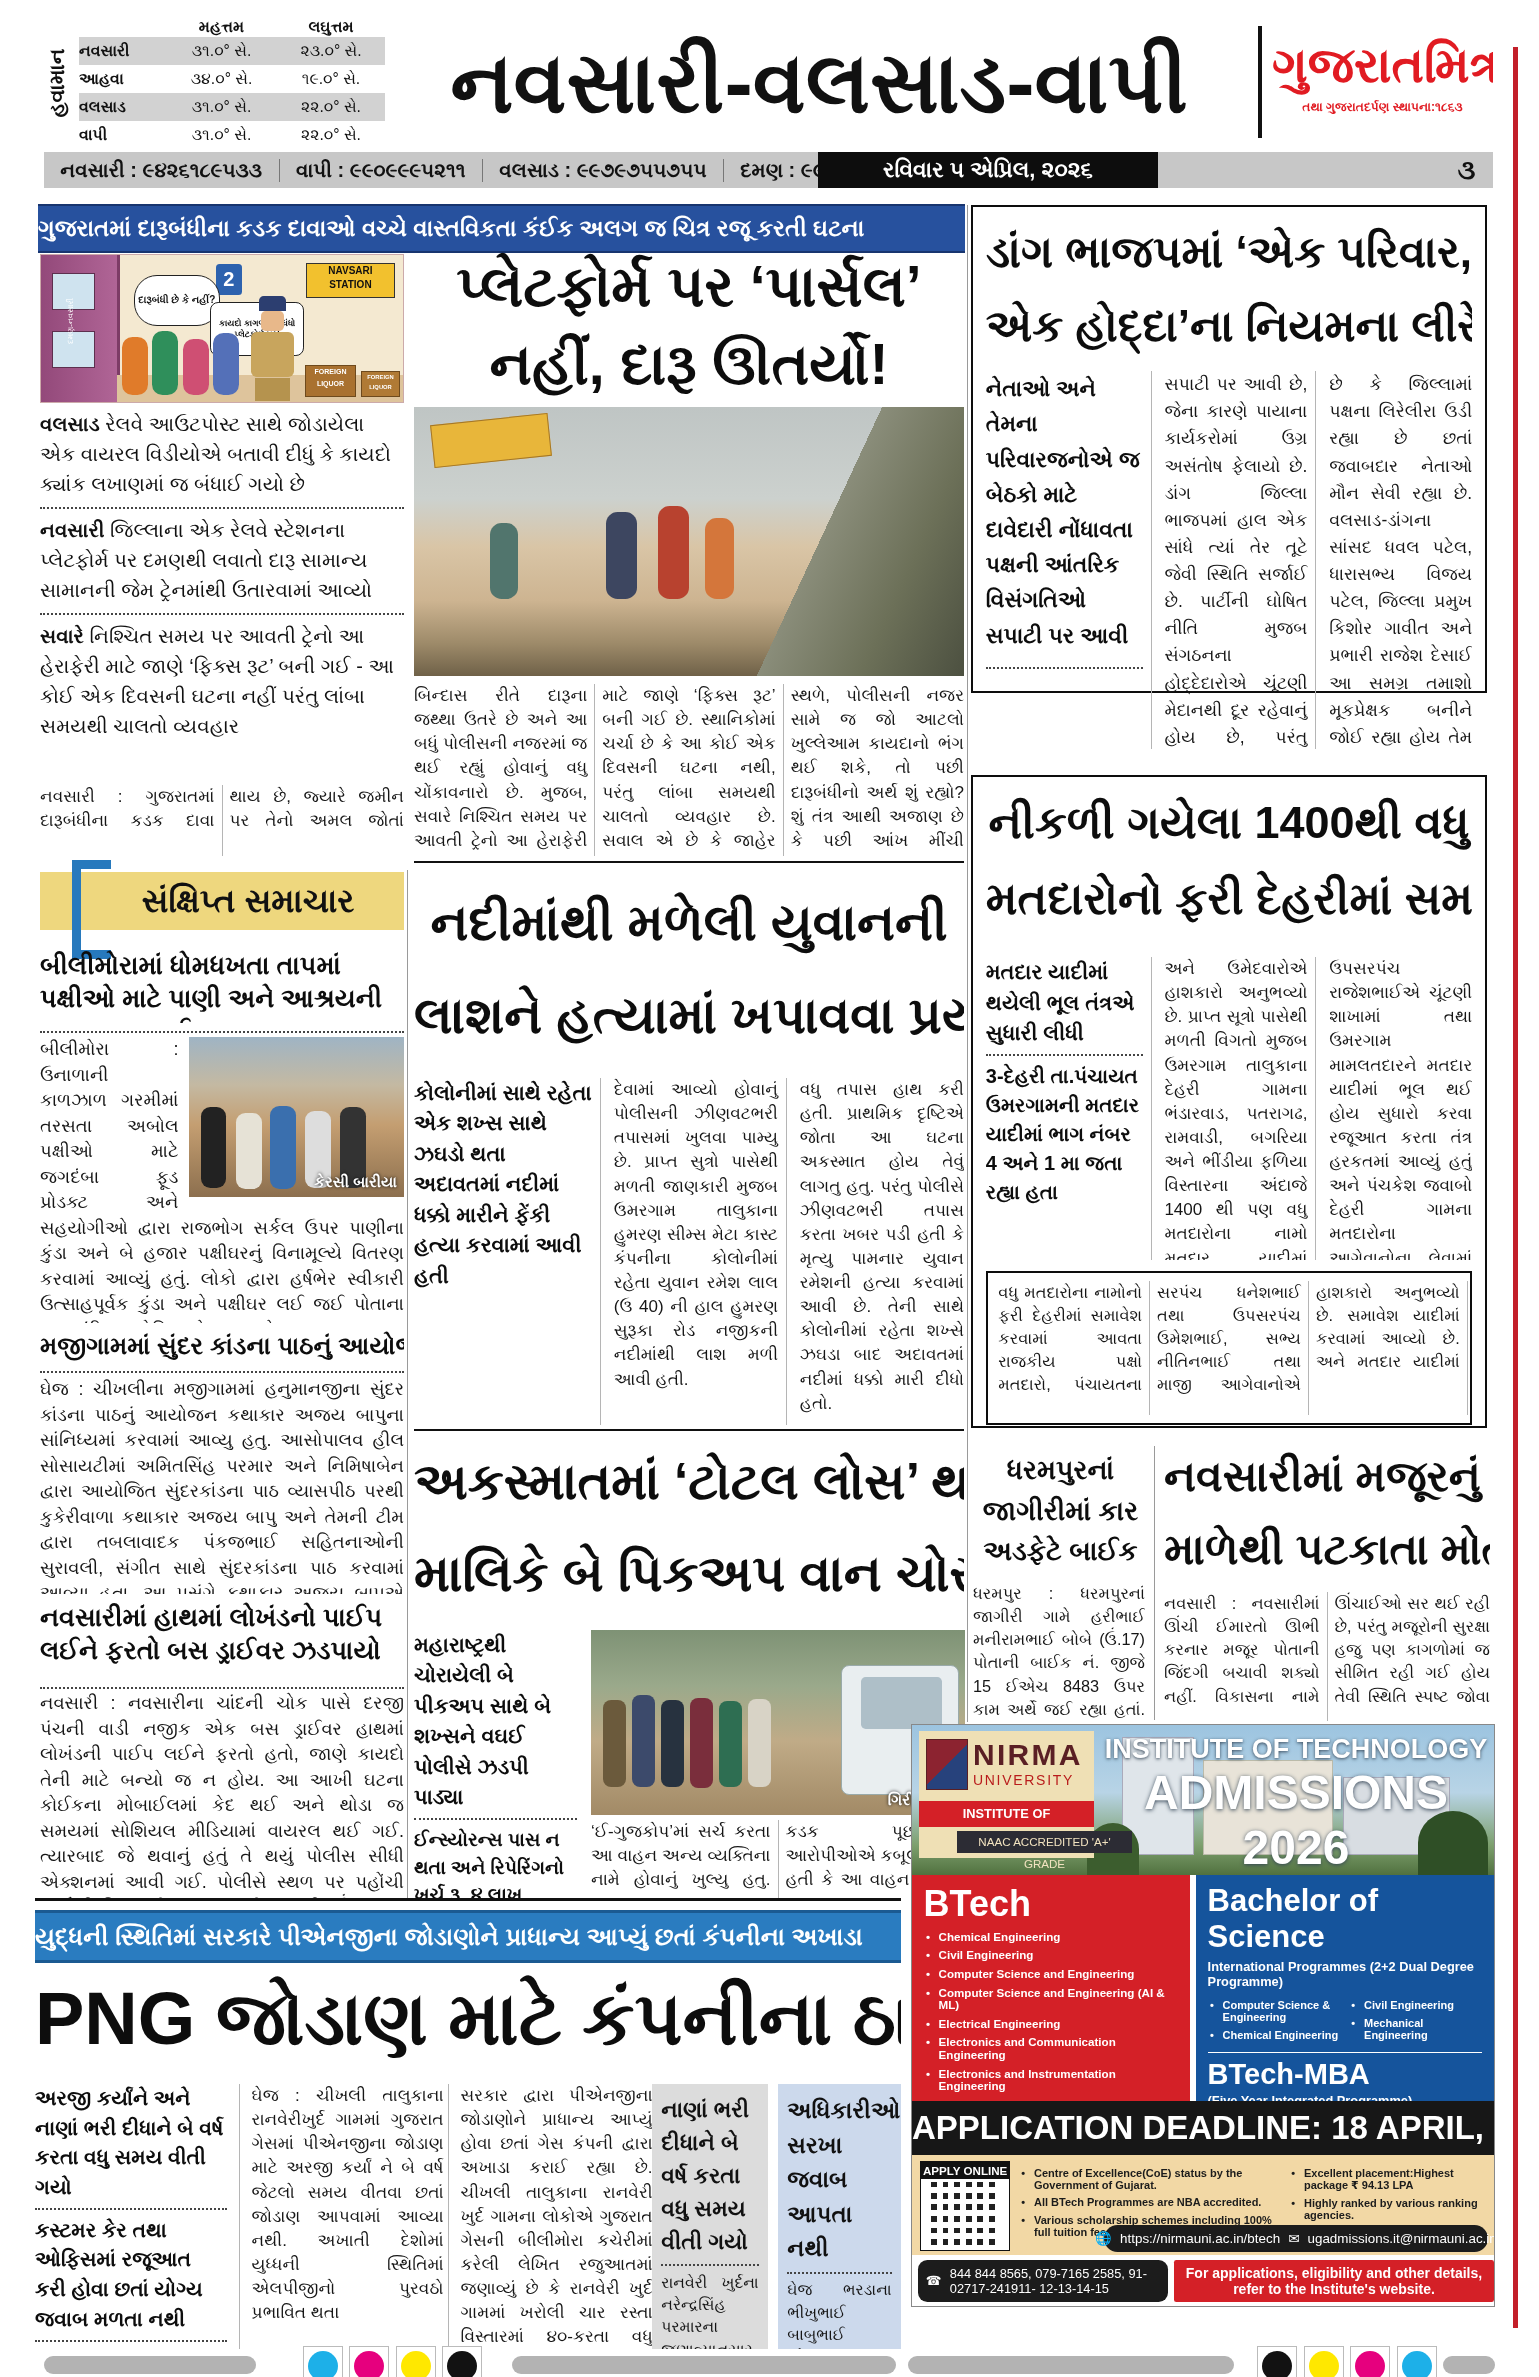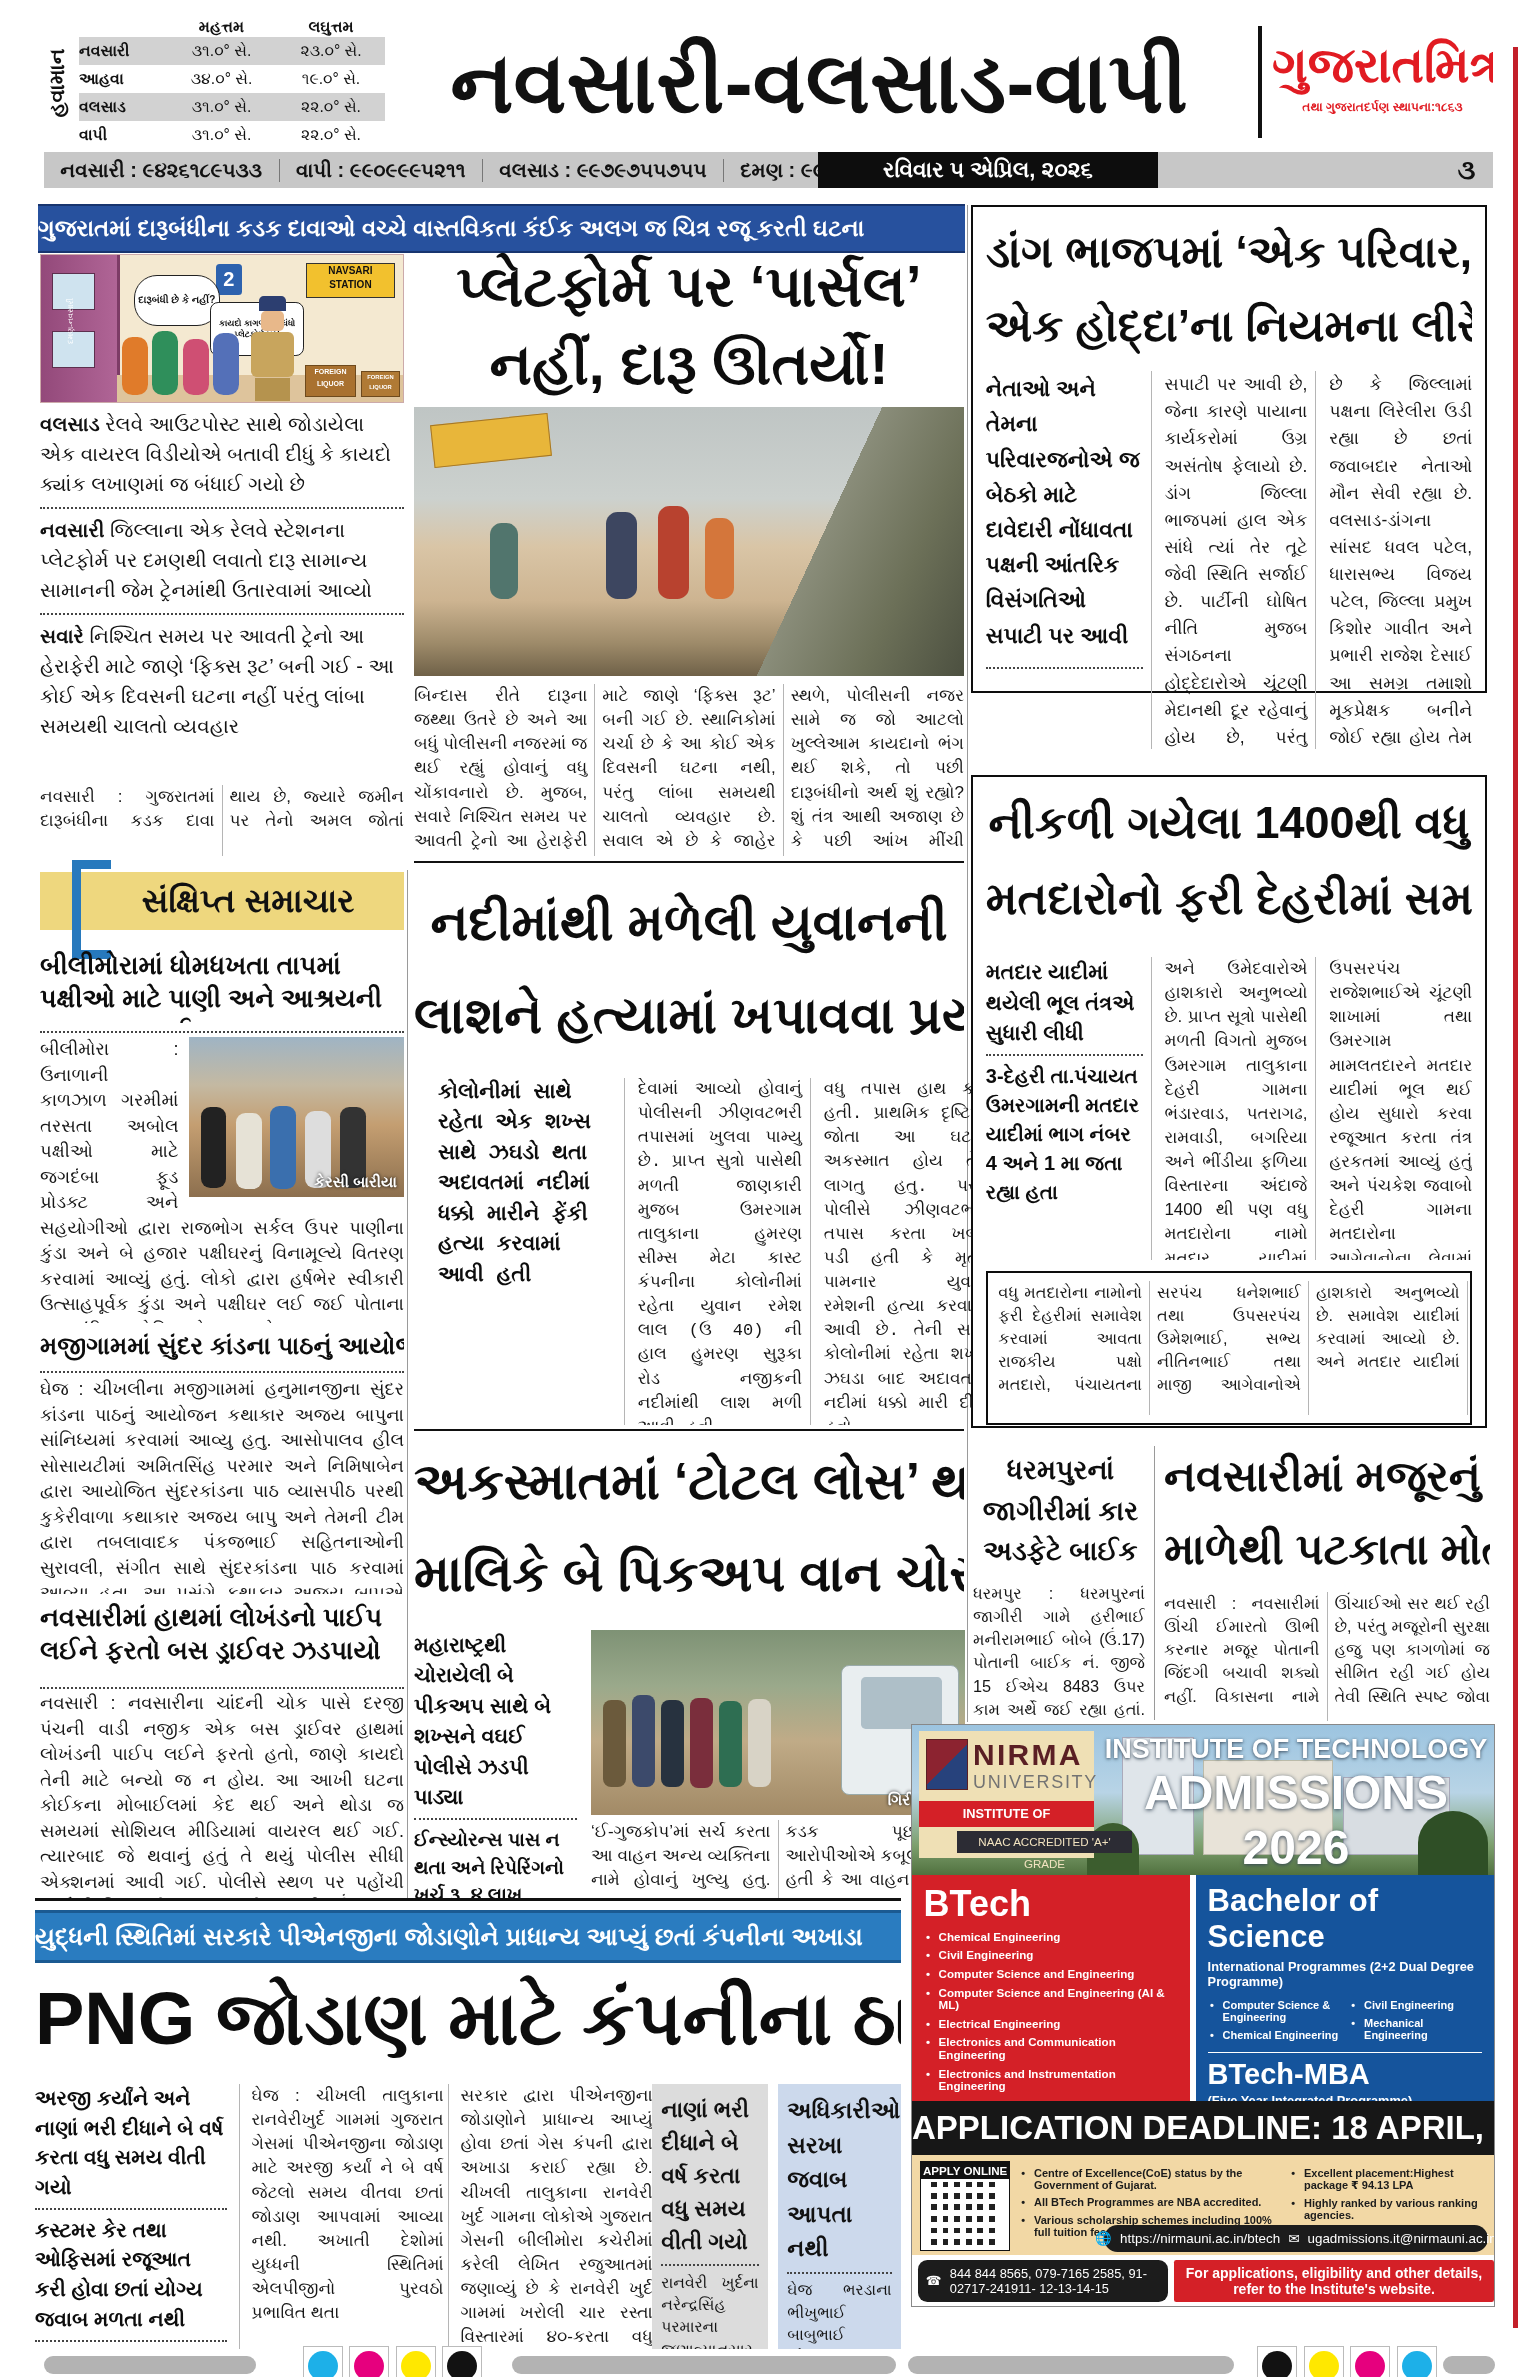--- a/index.html
+++ b/index.html
@@ -185,21 +185,21 @@
   <div class="abs ovh body-txt just" style="left:40px;top:1377px;width:364px;height:217px;font-size:18px;">ઘેજ : ચીખલીના મજીગામમાં હનુમાનજીના સુંદર કાંડના પાઠનું આયોજન કથાકાર અજય બાપુના સાંનિધ્યમાં કરવામાં આવ્યુ હતુ. આસોપાલવ હીલ સોસાયટીમાં અમિતસિંહ પરમાર અને નિમિષાબેન દ્વારા આયોજિત સુંદરકાંડના પાઠ વ્યાસપીઠ પરથી કુકેરીવાળા કથાકાર અજય બાપુ અને તેમની ટીમ દ્વારા તબલાવાદક પંકજભાઈ સહિતનાઓની સુરાવલી, સંગીત સાથે સુંદરકાંડના પાઠ કરવામાં આવ્યા હતા. આ પ્રસંગે કથાકાર અજય બાપુએ હનુમાન દાદાના નામનો અર્થ સમજાવતા જણાવ્યુ હતુ કે હ એટલે હકારાત્મક, જીવનમાં કોઈ પણ સ્થિતિમાં હંમેશાં હકારાત્મક રહેવું જોઈએ ક્યારેય સંશય ન કરવો જોઈએ. નુ એટલે ક્યારેય કોઈને આપણે નુક્સાન ન પહોંચાડવું જોઈએ. છેલ્લે ન એટલે નમ્રતા એમ જણાવી હનુમાનજી પ્રેરણા લઈ તેને અનુસરીએ તો પરમતત્વ ને પામવા સાથે જીવન ધન્ય બની જતુ હોય છે.</div>
 
   <div class="abs headline ovh" style="left:40px;top:1601px;width:364px;height:77px;font-size:25.6px;">નવસારીમાં હાથમાં લોખંડનો પાઈપ લઈને ફરતો બસ ડ્રાઈવર ઝડપાયો</div>
   <hr class="dot-rule abs" style="left:40px;top:1681px;width:364px;">
   <div class="abs ovh body-txt just" style="left:40px;top:1691px;width:364px;height:207px;font-size:18px;">નવસારી : નવસારીના ચાંદની ચોક પાસે દરજી પંચની વાડી નજીક એક બસ ડ્રાઈવર હાથમાં લોખંડની પાઈપ લઈને ફરતો હતો, જાણે કાયદો તેની માટે બન્યો જ ન હોય. આ આખી ઘટના કોઈકના મોબાઈલમાં કેદ થઈ અને થોડા જ સમયમાં સોશિયલ મીડિયામાં વાયરલ થઈ ગઈ. ત્યારબાદ જે થવાનું હતું તે થયું પોલીસ સીધી એક્શનમાં આવી ગઈ. પોલીસે સ્થળ પર પહોંચી આરોપી મિતભાઈ હસમુખભાઈ ભલાણી (ઉંમર 27, રહે. જલાલપોર)ને ઝડપી પાડ્યો હતો. તેની પાસે આશરે એક મીટર લાંબી પાઈપ મળી આવ્યો હતો. જિલ્લા મેજિસ્ટ્રેટના આદેશોને અવગણીને ફરતા આવા તત્વો માટે હવે સંદેશ સ્પષ્ટ છે. કાયદો માત્ર સામાન્ય લોકો માટે નથી, દરેક માટે સમાન છે. નવસારી ટાઉન પોલીસે ગુજરાત પોલીસ ગુનો નોંધી કાર્યવાહી હાથ ધરી છે.</div>
 
   <div class="abs ctr" style="left:414px;top:876px;width:550px;height:192px;">
     <div class="headline ovh" style="font-size:51px;line-height:93px;white-space:nowrap;">નદીમાંથી મળેલી યુવાનની</div>
     <div class="headline ovh" style="font-size:51px;line-height:93px;white-space:nowrap;">લાશને હત્યામાં ખપાવવા પ્રયાસ</div>
   </div>
-  <div class="abs grid3 ovh" style="left:438px;top:1078px;width:550px;height:347px;font-family:Liberation Mono, monospace;">
+  <div class="abs grid3 ovh" style="left:414px;top:1078px;width:550px;height:347px;">
     <div class="subhead">કોલોનીમાં સાથે રહેતા એક શખ્સ સાથે ઝઘડો થતા અદાવતમાં નદીમાં ધક્કો મારીને ફેંકી હત્યા કરવામાં આવી હતી</div>
     <div class="body-txt just">દેવામાં આવ્યો હોવાનું પોલીસની ઝીણવટભરી તપાસમાં ખુલવા પામ્યુ છે. પ્રાપ્ત સુત્રો પાસેથી મળતી જાણકારી મુજબ ઉમરગામ તાલુકાના હુમરણ સીમ્સ મેટા કાસ્ટ કંપનીના કોલોનીમાં રહેતા યુવાન રમેશ લાલ (ઉ 40) ની હાલ હુમરણ સુરૂકા રોડ નજીકની નદીમાંથી લાશ મળી આવી હતી.</div>
     <div class="body-txt just">વધુ તપાસ હાથ કરી હતી. પ્રાથમિક દૃષ્ટિએ જોતા આ ઘટના અકસ્માત હોય તેવું લાગતુ હતુ. પરંતુ પોલીસે ઝીણવટભરી તપાસ કરતા ખબર પડી હતી કે મૃત્યુ પામનાર યુવાન રમેશની હત્યા કરવામાં આવી છે. તેની સાથે કોલોનીમાં રહેતા શખ્સે ઝઘડા બાદ અદાવતમાં નદીમાં ધક્કો મારી દીધો હતો.</div>
   </div>
 
   <div class="abs hrule" style="left:414px;top:1429px;width:550px;height:2.3px;"></div>
 
   <div class="abs ctr" style="left:414px;top:1436px;width:550px;height:186px;">
     <div class="headline ovh" style="font-size:51px;line-height:92px;white-space:nowrap;">અકસ્માતમાં ‘ટોટલ લોસ’ થતા</div>
     <div class="headline ovh" style="font-size:51px;line-height:92px;white-space:nowrap;">માલિકે બે પિકઅપ વાન ચોરી</div>
@@ -297,21 +297,21 @@
       <div class="abs" style="left:210px;top:11.6px;width:70px;height:116px;background:#dfe5ea;border:0.6px solid #aab;"></div>
       <div class="abs" style="left:291px;top:35px;width:128px;height:93px;background:#e8e3d8;border:0.6px solid #bba;"></div>
       <div class="abs" style="left:431px;top:52px;width:105px;height:76px;background:#d8dde2;border:0.6px solid #aab;"></div>
       <div class="abs" style="left:175px;bottom:0;width:52px;height:52px;background:#3c5d2e;border-radius:50% 50% 0 0;"></div>
       <div class="abs" style="right:5.8px;bottom:0;width:70px;height:64px;background:#2f4f26;border-radius:50% 50% 0 0;"></div>
     </div>
 
     <div class="abs" style="left:7px;top:5.8px;width:175px;height:127px;background:#efe0b5;border:0.6px solid #c9b] ;">
       <div style="padding:7px 8.1px 0 54px;">
         <div class="b" style="font-size:30px;color:#5a1f24;letter-spacing:2.3px;">NIRMA</div>
-        <div style="font-size:18px;color:#737373;letter-spacing:1.7px;">UNIVERSITY</div>
+        <div style="font-size:14px;color:#b91c1c;letter-spacing:1.7px;">UNIVERSITY</div>
       </div>
       <div class="abs" style="left:7px;top:8.1px;width:40px;height:49px;background:linear-gradient(135deg,#8c2330 50%,#27427c 50%);border:1.2px solid #5a1f24;"></div>
       <div class="ctr b" style="position:absolute;left:0;bottom:31px;width:100%;height:25.6px;background:#d42027;color:#fff;font-size:12.8px;line-height:25.6px;">INSTITUTE OF TECHNOLOGY</div>
       <div class="ctr" style="position:absolute;left:0;bottom:4.7px;width:100%;height:22px;background:#2c2c34;color:#f2e3c0;font-size:11.6px;line-height:22px;margin-left:38px;">NAAC ACCREDITED 'A+' GRADE</div>
     </div>
 
     <div class="abs" style="left:192px;top:9.3px;width:384px;text-align:center;color:#fff;">
       <div class="b" style="font-size:27px;text-shadow:0 1.2px 3.5px #345;">INSTITUTE OF TECHNOLOGY</div>
       <div class="b" style="font-size:48px;text-shadow:0 1.2px 4.7px #345;">ADMISSIONS 2026</div>
     </div>

